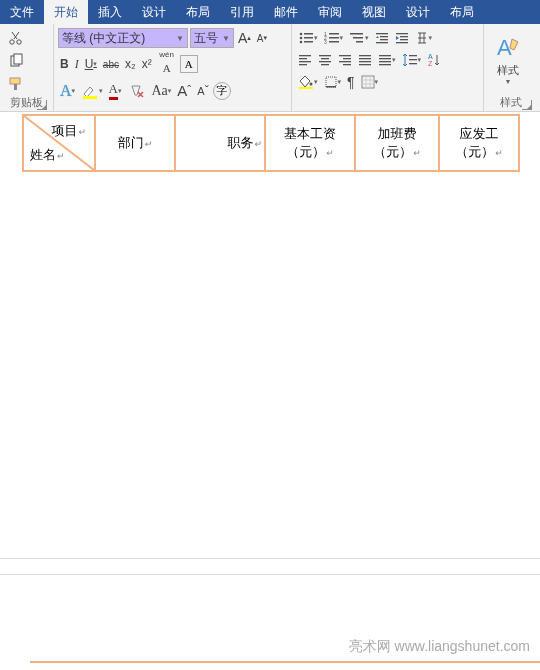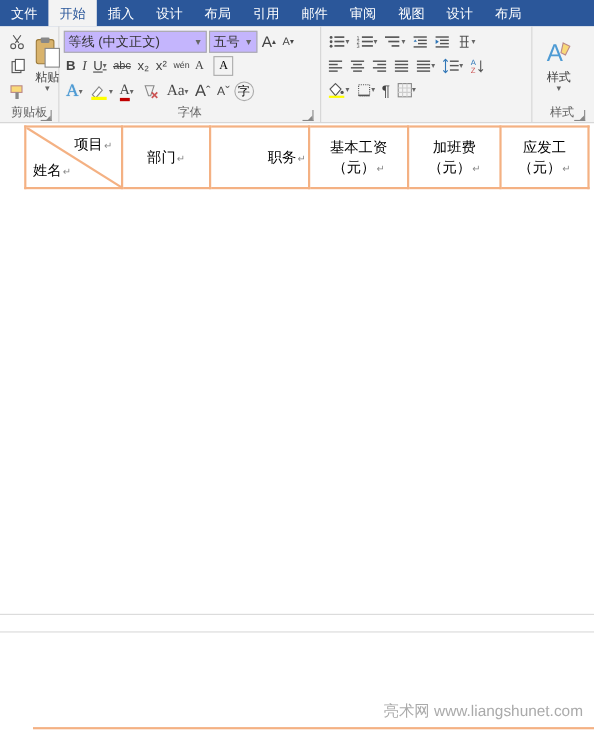--- a/index.html
+++ b/index.html
@@ -71,29 +71,20 @@
               <rect x="6" y="1" width="8" height="10" fill="#fff" stroke="#555"></rect>
             </svg>
           </div>
         <div class="btn">
             <svg width="16" height="14">
               <rect x="2" y="1" width="10" height="6" fill="#f9d978" stroke="#b88"></rect>
               <rect x="6" y="7" width="3" height="6" fill="#888"></rect>
             </svg>
           </div>
       </div>
-      <div class="btn big">
-        <svg width="26" height="30">
-            <rect x="3" y="3" width="16" height="22" rx="2" fill="#d9b36c" stroke="#9c7a3a"></rect>
-            <rect x="7" y="1" width="8" height="5" rx="1" fill="#888"></rect>
-            <rect x="11" y="11" width="13" height="17" fill="#fff" stroke="#888"></rect>
-          </svg>
-        <span>粘贴</span>
-        <span style="font-size:7px;color:#666">▼</span>
-      </div>
     </div>
     <div class="group-label"><span>剪贴板</span><span class="launcher"></span></div>
   </div>
 
   <div class="group" style="width:238px">
     <div class="group-body" style="flex-direction:column;padding-top:2px">
       <div class="font-row">
         <div class="font-sel fname">
             <span>等线 (中文正文)</span>
             <span class="dd">▼</span>
@@ -114,21 +105,21 @@
       <div class="font-row">
         <div class="btn" style="font-weight:bold">B</div>
         <div class="btn" style="font-style:italic;font-family:serif">I</div>
         <div class="btn" style="text-decoration:underline">
             <span>U</span>
             <span style="font-size:7px;color:#666">▾</span>
           </div>
         <div class="btn" style="text-decoration:line-through;font-size:10px">abc</div>
         <div class="btn">x₂</div>
         <div class="btn">x²</div>
-        <div class="btn" style="flex-direction:row;line-height:8px">
+        <div class="btn" style="flex-direction:column;line-height:8px">
             <span style="font-size:8px">wén</span>
             <span class="sq" style="border:none">A</span>
           </div>
         <div class="sq">A</div>
       </div>
       <div class="font-row">
         <div class="btn">
             <span style="font-family:serif;font-size:16px;color:#4e9bd4;text-shadow:0 0 1px #4e9bd4">A</span>
             <span style="font-size:7px;color:#666">▾</span>
           </div>
@@ -148,21 +139,20 @@
               <path d="M4 3h8l-3 9h-2z" fill="none" stroke="#888"></path>
               <path d="M10 9l5 5M15 9l-5 5" stroke="#c55" stroke-width="1.5"></path>
             </svg>
           </div>
         <div class="btn" style="font-family:serif;font-size:14px">Aa<span style="font-size:7px;color:#666">▾</span></div>
         <div class="btn" style="font-family:serif"><span style="font-size:15px">A</span>ˆ</div>
         <div class="btn" style="font-family:serif"><span style="font-size:11px">A</span>ˇ</div>
         <div class="sq" style="border-radius:50%">字</div>
       </div>
     </div>
-    <div class="group-label"><span>字体</span><span class="launcher"></span></div>
   </div>
 
   <div class="group" style="width:192px">
     <div class="group-body" style="flex-direction:column;padding-top:2px">
       <div class="font-row">
         <div class="btn">
             <svg width="16" height="14">
               <circle cx="3" cy="3" r="1.3" fill="#555"></circle>
               <rect x="6" y="2" width="9" height="1.5" fill="#555"></rect>
               <circle cx="3" cy="7" r="1.3" fill="#555"></circle>
@@ -315,21 +305,21 @@
       </div>
     </div>
     <div class="group-label"><span>样式</span><span class="launcher"></span></div>
   </div>
 </div>
 
 <div class="doc">
   <table class="tbl">
       <tbody>
         <tr id="hrow">
-          <td class="diag" style="width: 88px;">
+          <td class="diag" style="width: 72px;">
             <svg class="dline">
               <line x1="0" y1="0" x2="100%" y2="100%" stroke="#f4b183" stroke-width="2"></line>
             </svg>
             <span class="tr">项目<span class="pm">↵</span></span>
             <span class="bl">姓名<span class="pm">↵</span></span>
           </td>
           <td style="width: 80px;">部门<span class="pm">↵</span></td>
           <td style="width: 90px; text-align: right;">职务<span class="pm">↵</span></td>
           <td style="width: 90px;">基本工资<br>（元）<span class="pm">↵</span></td>
           <td style="width: 84px;">加班费<br>（元）<span class="pm">↵</span></td>

